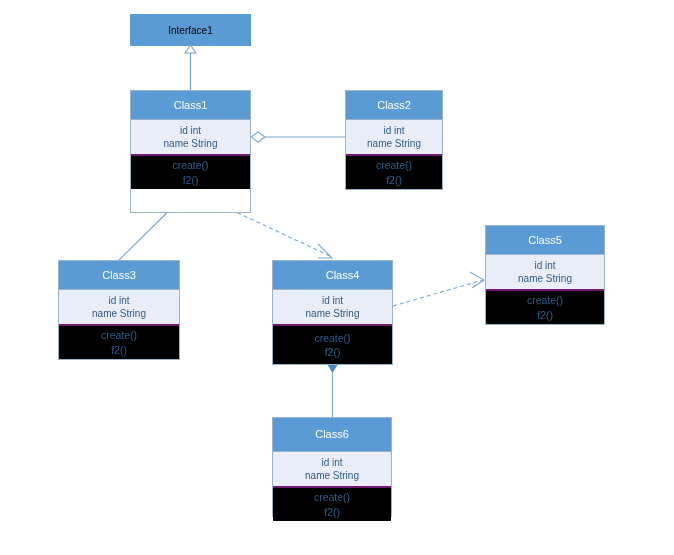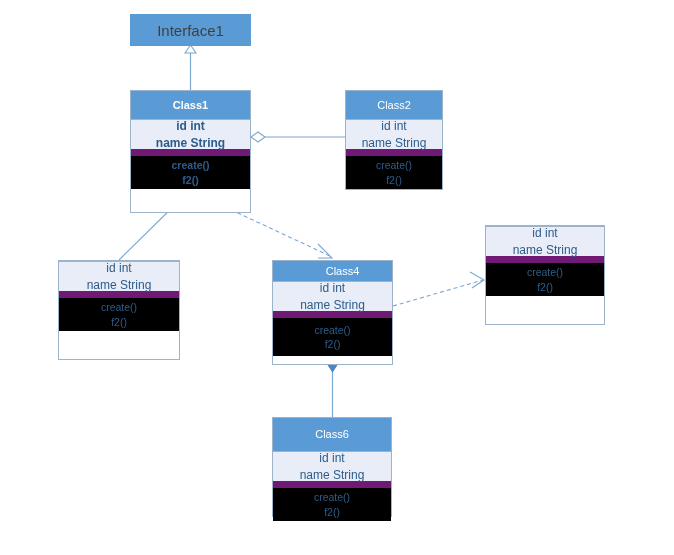--- a/index.html
+++ b/index.html
@@ -22,44 +22,44 @@
     color:#ffffff;
     font-size:11px;
     text-align:center;
     line-height:1.1;
     display:flex;align-items:center;justify-content:center;
     box-sizing:border-box;
   }
   .uml-attrs{
     background:#E8EDF7;
     border-top:1px solid #9DB3C9;
-    border-bottom:7px solid #701a75;
+    border-bottom:2px solid #701a75;
     color:#2E5C8A;
-    font-size:12px;
+    font-size:10px;
     text-align:center;
     line-height:1.35;
     display:flex;flex-direction:column;align-items:center;justify-content:center;
     box-sizing:border-box;
   }
   .uml-methods{
     background:#000000;
     color:#2E5C8A;
     font-size:10.5px;
     text-align:center;
     line-height:1.35;
     display:flex;flex-direction:column;align-items:center;justify-content:center;
     box-sizing:border-box;
   }
   .uml-interface{
     position:absolute;
     box-sizing:border-box;
     background:#5B9BD5;
     border:1px solid #5B9BD5;
-    color:#404040;
-    font-size:15px;
+    color:#000000;
+    font-size:10px;
     display:flex;align-items:center;justify-content:center;
     text-align:center;
   }
 </style>
 </head>
 <body>
 
 <div id="canvas">
 
   <svg class="edges" viewBox="0 0 674 555" width="674" height="555">
@@ -92,21 +92,21 @@
     <g>
       <line x1="332.5" y1="372" x2="332.5" y2="417" stroke="#7BA7D0" stroke-width="1.2"></line>
       <polygon points="332.5,358 337,365 332.5,372 328,365" fill="#4A86C8" stroke="#4A86C8" stroke-width="1"></polygon>
     </g>
   </svg>
 
   <div class="uml-interface" style="left:130px;top:14px;width:121px;height:32px;">
     <span>Interface1</span>
   </div>
 
-  <div class="uml-class" style="left:130px;top:90px;width:121px;height:123px;font-weight:bold;">
+  <div class="uml-class" style="left:130px;top:90px;width:121px;height:123px;">
     <div class="uml-header" style="height:28px;">
       <span>Class1</span>
     </div>
     <div class="uml-attrs" style="height:37px;">
       <span>id int</span>
       <span>name String</span>
     </div>
     <div class="uml-methods" style="height:33px;">
       <span>create()</span>
       <span>f2()</span>
@@ -121,45 +121,51 @@
       <span>id int</span>
       <span>name String</span>
     </div>
     <div class="uml-methods" style="height:33px;">
       <span>create()</span>
       <span>f2()</span>
     </div>
   </div>
 
   <div class="uml-class" style="left:58px;top:260px;width:122px;height:100px;">
+    <div class="uml-header" style="height:28px;">
+      <span>Class3</span>
+    </div>
     <div class="uml-attrs" style="height:37px;">
       <span>id int</span>
       <span>name String</span>
     </div>
     <div class="uml-methods" style="height:33px;">
       <span>create()</span>
       <span>f2()</span>
     </div>
   </div>
 
   <div class="uml-class" style="left:272px;top:260px;width:121px;height:105px;">
-    <div class="uml-header" style="height:20px;padding-left:20px;">
+    <div class="uml-header" style="height:28px;padding-left:20px;">
       <span>Class4</span>
     </div>
     <div class="uml-attrs" style="height:37px;">
       <span>id int</span>
       <span>name String</span>
     </div>
     <div class="uml-methods" style="height:38px;">
       <span>create()</span>
       <span>f2()</span>
     </div>
   </div>
 
   <div class="uml-class" style="left:485px;top:225px;width:120px;height:100px;">
+    <div class="uml-header" style="height:28px;">
+      <span>Class5</span>
+    </div>
     <div class="uml-attrs" style="height:37px;">
       <span>id int</span>
       <span>name String</span>
     </div>
     <div class="uml-methods" style="height:33px;">
       <span>create()</span>
       <span>f2()</span>
     </div>
   </div>
 

